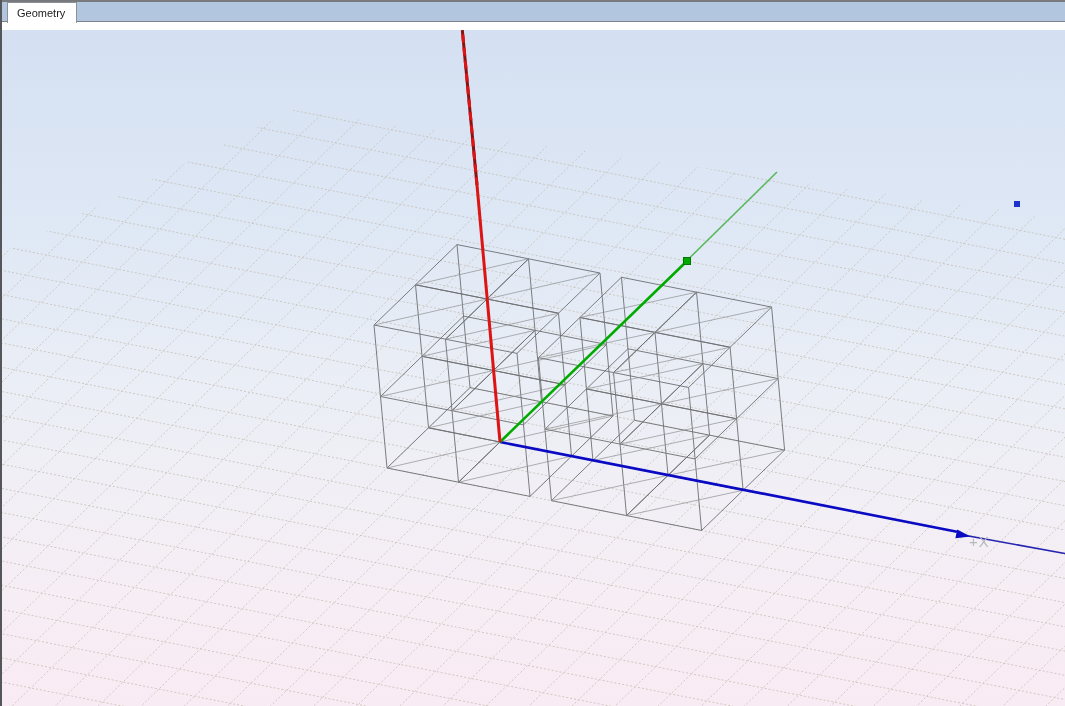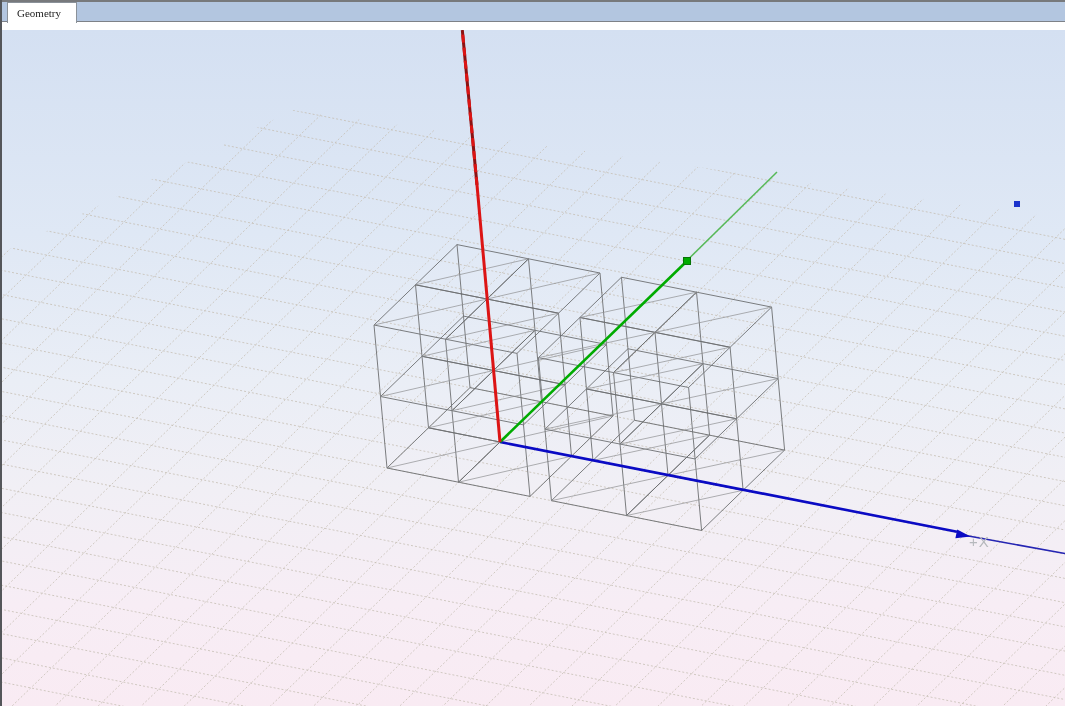--- a/index.html
+++ b/index.html
@@ -1,20 +1,20 @@
 <!DOCTYPE html>
 <html><head>
 <meta charset="utf-8">
 <style>
   html,body{margin:0;padding:0;background:#9aa0a8;font-family:"Liberation Sans",sans-serif;}
   .app{position:relative;width:1065px;height:706px;overflow:hidden;background:#fff;}
   .top-line{position:absolute;left:0;top:0;width:100%;height:2px;background:#77797c;}
   .left-border{position:absolute;left:0;top:0;width:2px;height:100%;background:#54565a;z-index:30;}
   .tabbar{position:absolute;left:0;top:2px;width:100%;height:20px;background:#b3c6e0;border-bottom:1px solid #7e8288;box-sizing:border-box;}
-  .tab{position:absolute;left:7px;top:0;height:21px;min-width:70px;background:#ffffff;border:1px solid #8a9199;border-bottom:none;box-sizing:border-box;display:flex;align-items:center;padding:0 9px;font-size:11px;color:#1b1b1b;cursor:default;font-family:Liberation Serif, serif;}
+  .tab{position:absolute;left:7px;top:0;height:21px;min-width:70px;background:#ffffff;border:1px solid #8a9199;border-bottom:none;box-sizing:border-box;display:flex;align-items:center;padding:0 9px;font-size:11px;color:#1b1b1b;cursor:default;}
   .tab-underlay{position:absolute;left:0;top:23px;width:100%;height:7px;background:#ffffff;}
   .viewport{position:absolute;left:0;top:30px;width:1065px;height:676px;}
   svg{display:block;}
   text.axis-label{font-family:"Liberation Sans",sans-serif;font-size:15px;letter-spacing:1px;}
 </style>
 </head>
 <body>
 
 <div class="app">
   <div class="top-line"></div>

